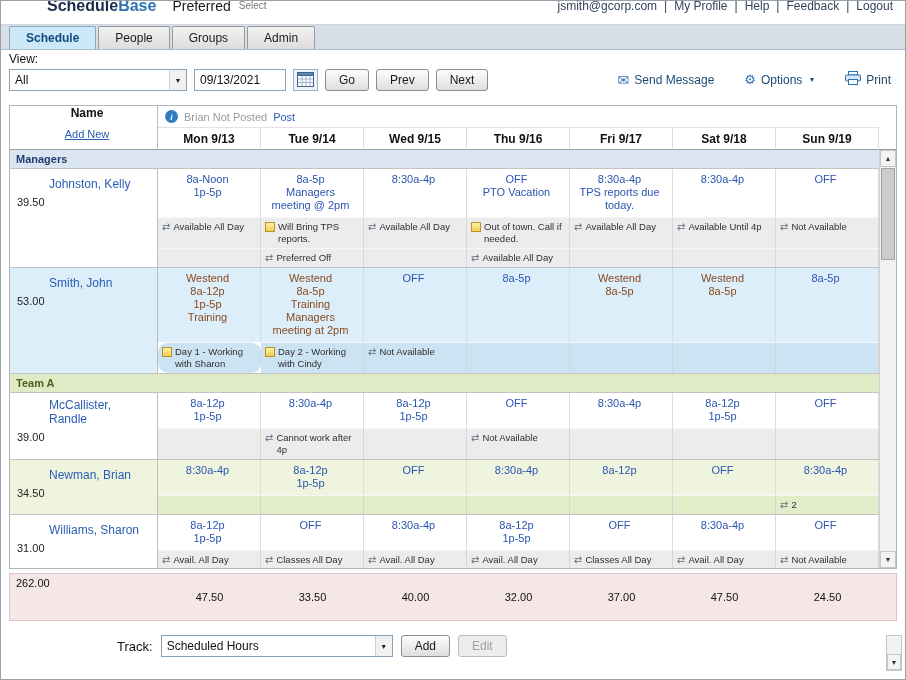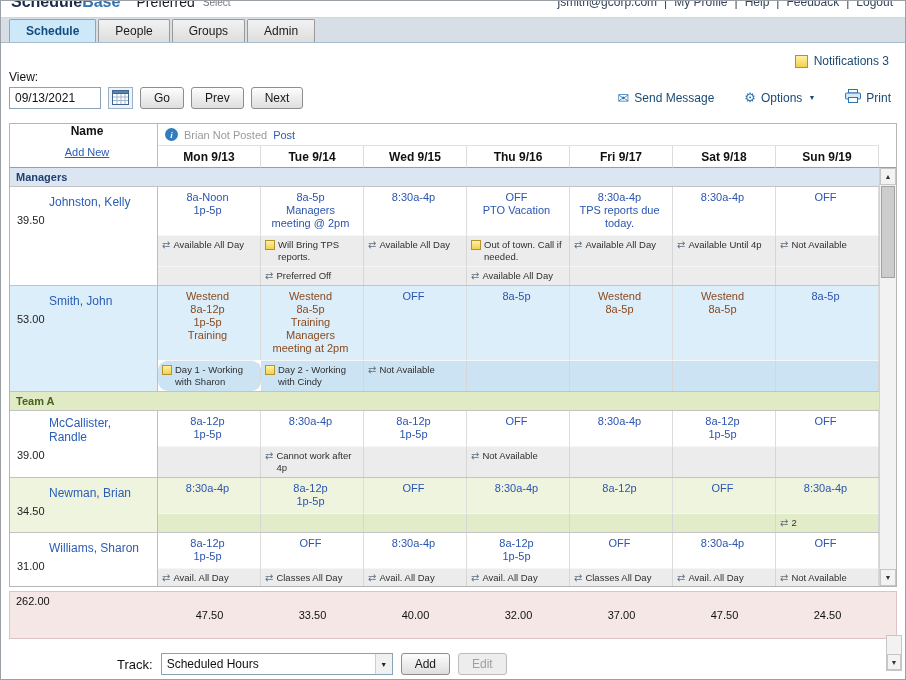--- a/index.html
+++ b/index.html
@@ -1,20 +1,20 @@
 <!DOCTYPE html>
 <html style="--accent-blue: #2e74b5; --link-blue: #2a5db4; --shift-blue: #2b55b0; --shift-other-location: #8a4a1d; --tab-active-bg: #cde8f9; --managers-header-bg: #dbe6f2; --team-a-header-bg: #e0ebc5; --team-b-header-bg: #f1dbd9; --row-blue-bg: #dceef9; --row-green-bg: #eff4df; --totals-bg: #f6e7e7; --note-icon-yellow: #f3d04e;"><head>
 <meta charset="utf-8">
 <style>
 *{box-sizing:border-box;margin:0;padding:0;}
 body{font-family:"Liberation Sans",sans-serif;background:#ededed;}
 .page{width:906px;height:680px;background:#fff;border:1px solid #9aa0a6;position:relative;overflow:hidden;}
 
 
-.topbar{height:16px;display:flex;align-items:center;padding:0 12px 14px 10px;}
+.topbar{height:23px;display:flex;align-items:center;padding:0 12px 14px 10px;margin-left:36px;}
 .logo{font-size:16px;font-weight:bold;}
 .logo-a{color:#1c2b4a;}
 .logo-b{color:var(--accent-blue,#2e74b5);}
 .location{margin-left:16px;font-size:14px;color:#1a1a1a;}
 .select-link{margin-left:8px;font-size:10px;color:#777;text-decoration:none;cursor:pointer;}
 .top-links{margin-left:auto;display:flex;align-items:center;gap:7px;font-size:12px;color:#33445c;}
 .top-links .sep{color:#33445c;}
 .top-links a{color:#33445c;text-decoration:none;cursor:pointer;}
 
 
@@ -123,29 +123,31 @@
       </span>
   </div>
 
   <div class="tabstrip" id="tabstrip">
       <div class="tab active">Schedule</div>
       <div class="tab">People</div>
       <div class="tab">Groups</div>
       <div class="tab">Admin</div>
     </div>
 
-  <div class="notif-row">
-    <span class="note-ic notif-ic"></span>
-    <a class="notif-link">Notifications 3</a>
-  </div>
 
   <div class="toolbar">
     <div class="view-block">
       <div class="view-label">View:</div>
       <div class="controls">
+        <div class="fselect view-select">
+          <span>All</span>
+          <span class="arrow">
+              <span>▼</span>
+            </span>
+        </div>
         <input class="textbox" value="09/13/2021" style="">
         <button class="cal-btn">
           <span>
             <svg width="17" height="16" viewBox="0 0 17 16">
               <rect x="0.5" y="1.5" width="16" height="14" fill="#ffffff" stroke="#41658e"></rect>
               <rect x="0.5" y="1.5" width="16" height="3" fill="#5b84ad" stroke="#41658e"></rect>
               <g stroke="#9db4ca" stroke-width="1">
                 <line x1="1" y1="8" x2="16" y2="8"></line>
                   <line x1="1" y1="11.5" x2="16" y2="11.5"></line>
                 <line x1="5" y1="5" x2="5" y2="15"></line>

